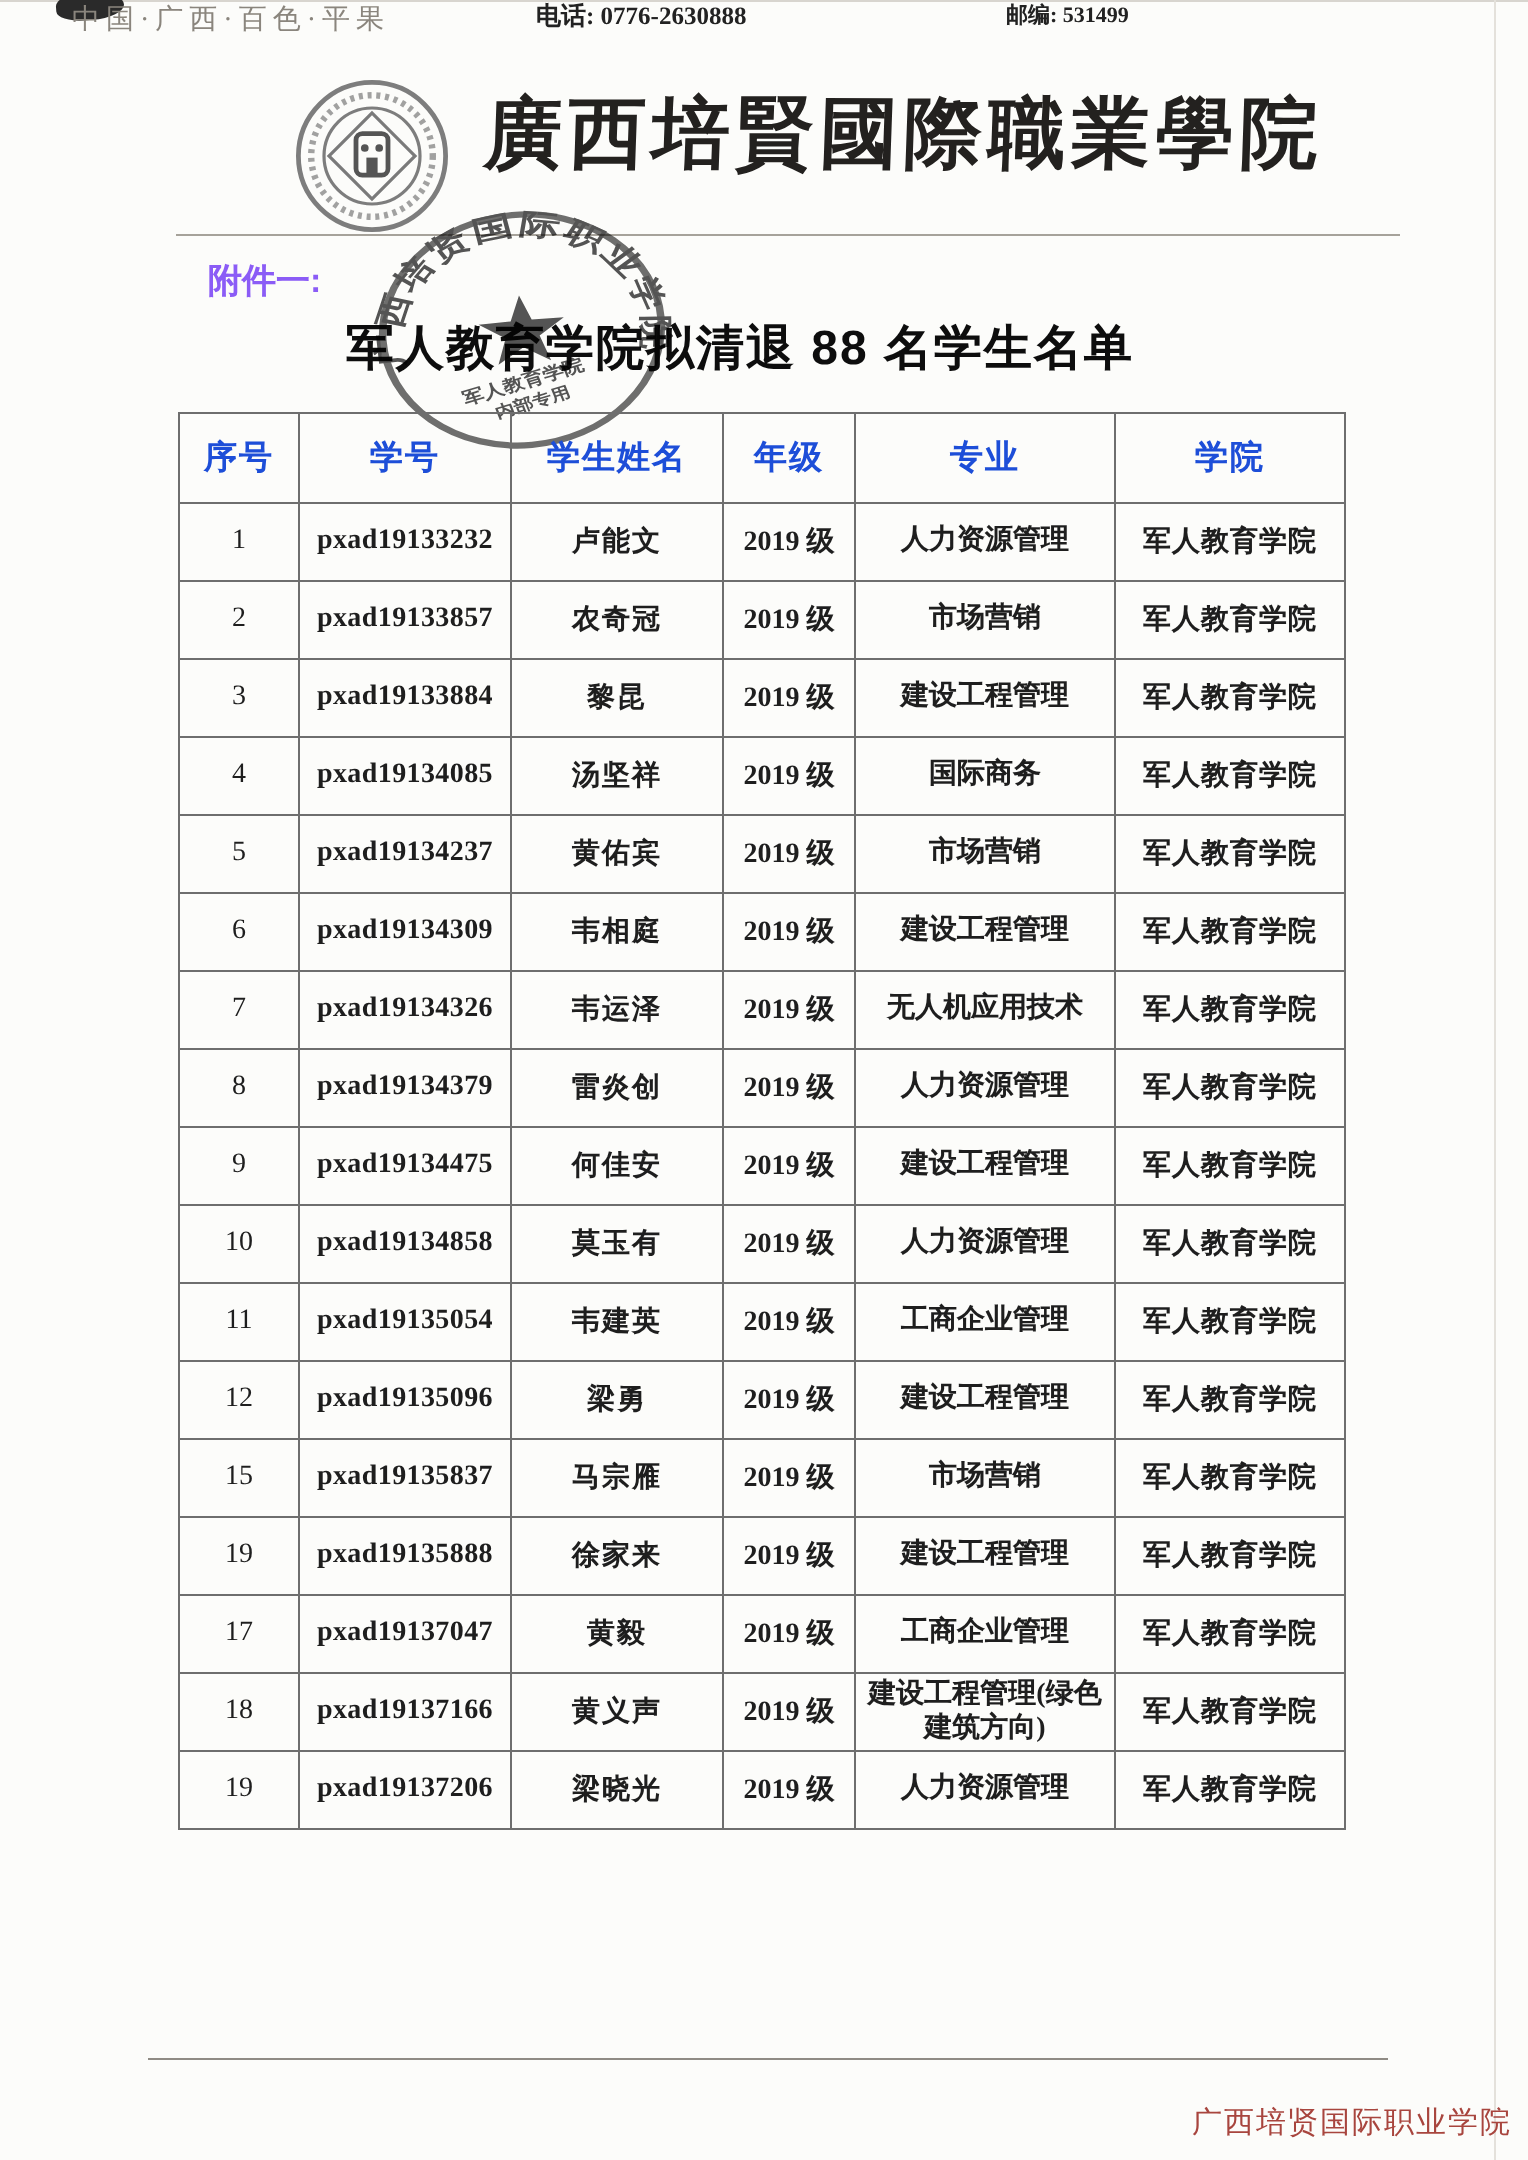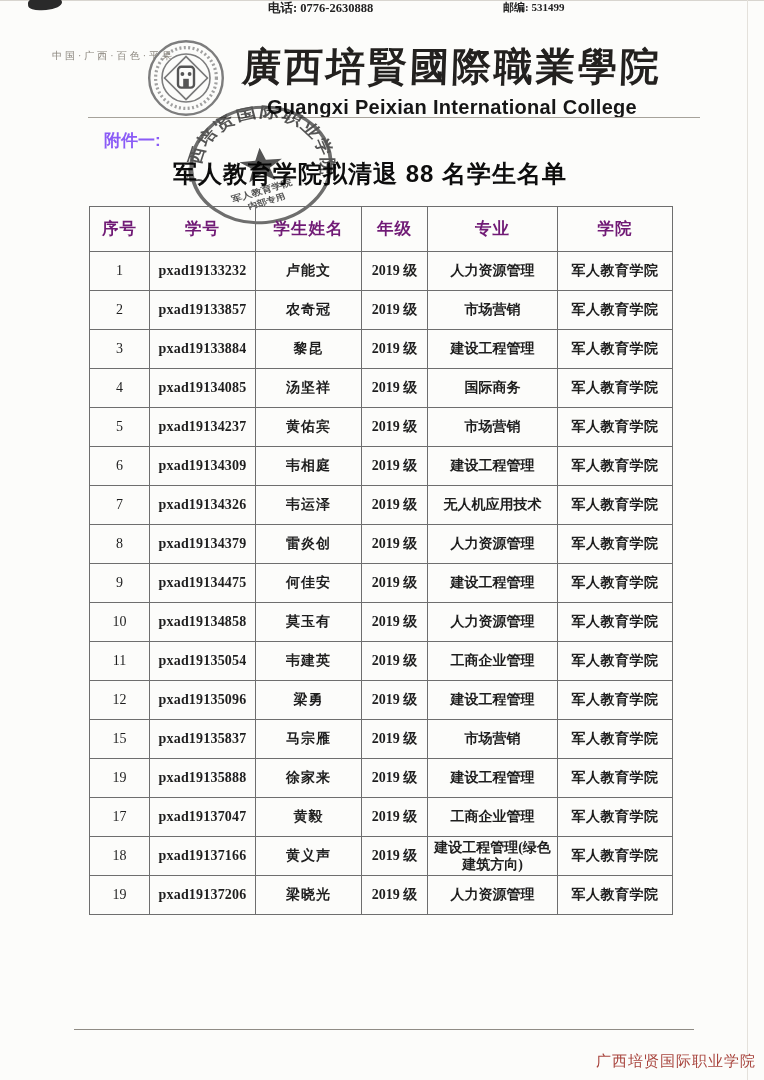--- a/index.html
+++ b/index.html
@@ -45,34 +45,34 @@
   
   table.roster{
     position:absolute;left:89px;top:206px;width:583px;
     border-collapse:collapse;table-layout:fixed;
   }
   table.roster th,table.roster td{
     border:1px solid #6e6e6e;text-align:center;vertical-align:middle;
     padding:0 3px;overflow:hidden;
   }
   table.roster th{
-    height:44px;font-size:16.5px;font-weight:700;color:#701a75;
+    height:44px;font-size:16.5px;font-weight:700;color:#1d4ed8;
     font-family:"Liberation Sans","DejaVu Sans",sans-serif;letter-spacing:1px;
   }
   table.roster td{height:38px;font-size:14px;}
   td.c-no{font-size:14px;font-weight:400;}
   td.c-id{font-size:14px;font-weight:600;letter-spacing:.2px;}
   td.c-name{font-size:15px;font-weight:700;letter-spacing:1px;}
   td.c-grade{font-size:14px;font-weight:600;}
   td.c-major{font-size:14px;font-weight:700;line-height:1.25;}
   td.c-college{font-size:14px;font-weight:700;letter-spacing:.5px;}
 
   
   .footer-rule{position:absolute;left:74px;top:1029px;width:620px;height:0;border-top:1px solid #8f8b84;}
-  .f-location{position:absolute;left:52px;top:1px;font-size:10px;color:#8a857d;letter-spacing:3px;margin-top:48px;}
+  .f-location{position:absolute;left:36px;top:1px;font-size:14px;color:#8a857d;letter-spacing:3px;}
   .f-phone{position:absolute;left:268px;top:0;font-size:12.5px;font-weight:700;color:#222;}
   .f-post{position:absolute;left:503px;top:0;font-size:11px;font-weight:700;color:#222;}
   .f-college-red{position:absolute;right:8px;top:1052px;
     font-family:"Liberation Sans","DejaVu Sans",sans-serif;
     font-size:15px;color:#a8453e;letter-spacing:1px;}
 </style>
 </head>
 <body>
 
 <div class="page">
@@ -89,21 +89,20 @@
       <rect x="31" y="31" width="38" height="38" fill="none" stroke="#7a7a7a" stroke-width="2" transform="rotate(45 50 50)"></rect>
       <rect x="40" y="36" width="20" height="26" rx="4" fill="none" stroke="#555" stroke-width="3"></rect>
       <circle cx="45.5" cy="45" r="2.4" fill="#555"></circle>
       <circle cx="54.5" cy="45" r="2.4" fill="#555"></circle>
       <rect x="46.5" y="51" width="7" height="11" fill="#555"></rect>
     </svg>
   </div>
 
   <div class="college-names">
     <div class="college-zh">廣西培賢國際職業學院</div>
-    <div class="college-en">Guangxi Peixian International College</div>
   </div>
   <div class="header-rule"></div>
 
   <div class="attachment">附件一:</div>
   <div class="doc-title">军人教育学院拟清退 88 名学生名单</div>
 
   <div class="stamp">
     <svg width="150" height="124" viewBox="0 0 200 200" preserveAspectRatio="none">
       <g fill="#3d3d3d" stroke="#3d3d3d">
         <circle cx="100" cy="100" r="93" fill="none" stroke-width="5" opacity="0.85"></circle>

